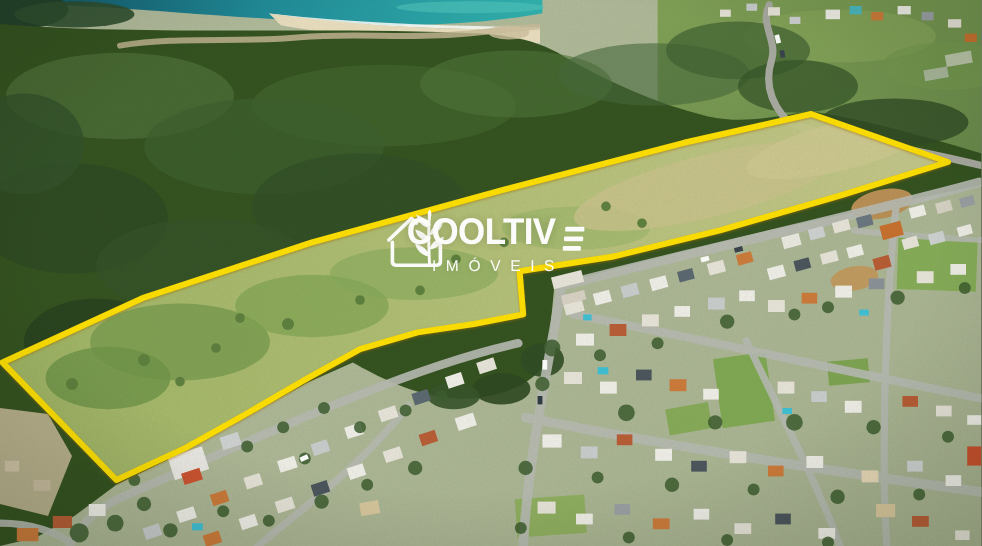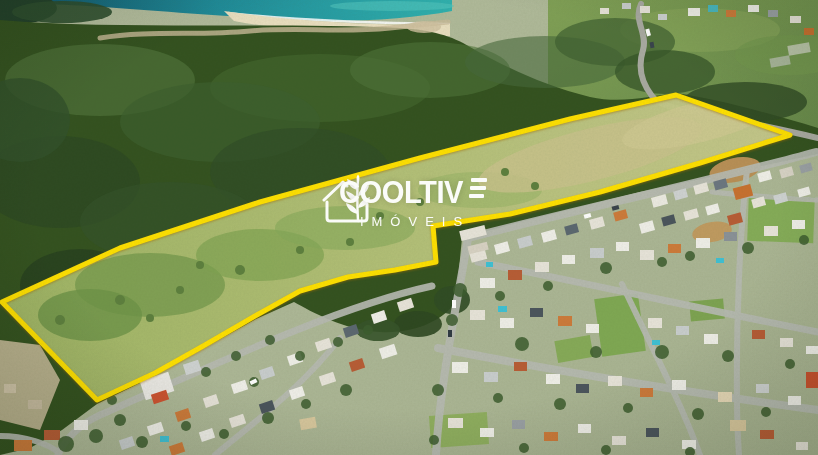--- a/index.html
+++ b/index.html
@@ -5,21 +5,21 @@
   html,body{margin:0;padding:0;background:#222;}
   .stage{position:relative;width:818px;height:455px;overflow:hidden;
          font-family:"Liberation Sans",sans-serif;background:#aab594;}
   .stage svg{display:block;position:absolute;left:0;top:0;}
   
   .watermark{position:absolute;left:316px;top:174px;width:190px;
              display:flex;flex-direction:column;align-items:center;
              color:#fff;opacity:.96;pointer-events:none;
              text-shadow:0 0 8px rgba(0,0,0,.18);}
   .logo-icon{position:relative;width:66px;height:54px;}
-  .brand{display:flex;align-items:flex-start;margin-top:3px;line-height:1;}
+  .brand{display:flex;align-items:flex-end;margin-top:3px;line-height:1;}
   .brand-text{font-size:31px;font-weight:700;letter-spacing:-.5px;
               transform:scaleX(.94);transform-origin:center;}
   .ebars{display:flex;flex-direction:column;gap:4px;margin-left:5px;
          transform:translateY(1px);}
   .ebar{width:16px;height:4px;background:#fff;border-radius:1px;}
   .ebar:nth-child(2){transform:translateX(-1px);}
   .ebar:nth-child(3){transform:translateX(-2px);width:15px;}
   .subtitle{font-size:13px;font-weight:400;letter-spacing:8px;
             margin-top:6px;padding-left:8px;white-space:nowrap;}
 </style>

